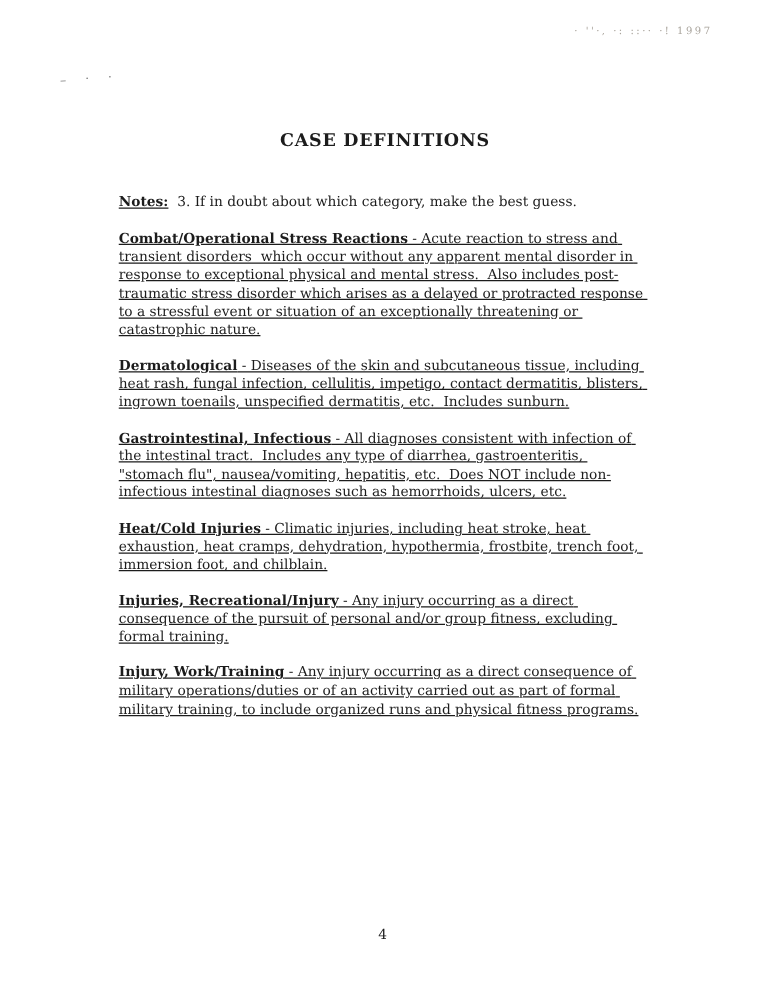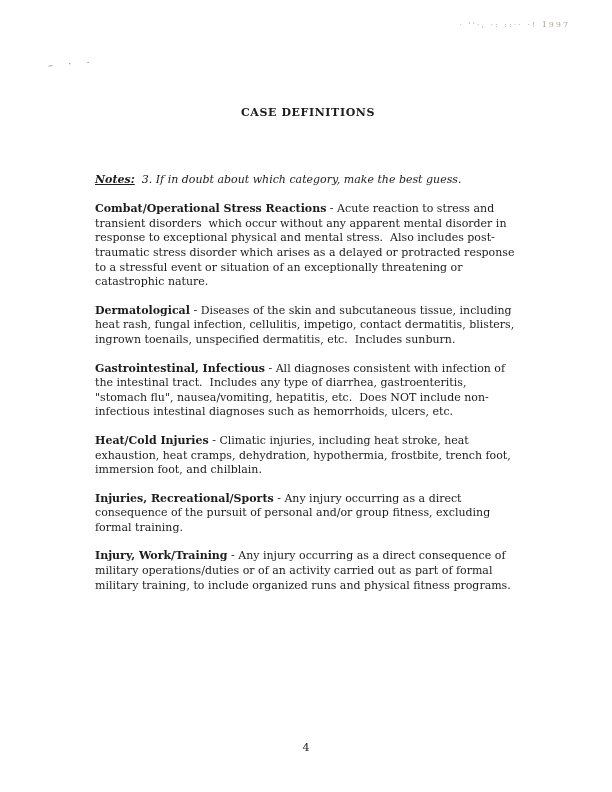--- a/index.html
+++ b/index.html
@@ -37,48 +37,48 @@
   }
   .content {
     position: absolute;
     left: 95px;
     top: 106px;
     width: 426px;
     font-size: 11px;
     line-height: 14.6px;
   }
   .title {
-    font-size: 11px;
+    font-size: 14px;
     font-weight: bold;
     letter-spacing: 0.6px;
     text-align: center;
-    margin: 0 0 52px 0;
+    margin: 0 0 34px 0;
   }
   .notes {
     display: flex;
     margin: 0 0 15px 0;
-    font-style: italic;
   }
   .notes-label {
     font-weight: bold;
     text-decoration: underline;
     margin-right: 7px;
     white-space: nowrap;
   }
   .notes-items {
     flex: 1;
   }
   .note-item {
     padding-left: 15px;
     text-indent: -15px;
     white-space: pre-wrap;
   }
   .def {
     margin: 0 0 14px 0;
     white-space: pre-wrap;
+    text-decoration: underline;
   }
   .def .term {
     font-weight: bold;
   }
   .page-number {
     position: absolute;
     left: 0;
     right: 0;
     top: 741px;
     text-align: center;
@@ -106,21 +106,21 @@
 
     <p class="def"><span class="term">Combat/Operational Stress Reactions</span><span> - Acute reaction to stress and transient disorders  which occur without any apparent mental disorder in response to exceptional physical and mental stress.  Also includes post-traumatic stress disorder which arises as a delayed or protracted response to a stressful event or situation of an exceptionally threatening or catastrophic nature.</span></p>
 
     <p class="def"><span class="term">Dermatological</span><span> - Diseases of the skin and subcutaneous tissue, including heat rash, fungal infection, cellulitis, impetigo, contact dermatitis, blisters, ingrown toenails, unspecified dermatitis, etc.  Includes sunburn.</span></p>
 
     <p class="def"><span class="term">Gastrointestinal, Infectious</span><span> - All diagnoses consistent with infection of the intestinal tract.  Includes any type of diarrhea, gastroenteritis, "stomach flu", nausea/vomiting, hepatitis, etc.  Does NOT include non-infectious intestinal diagnoses such as hemorrhoids, ulcers, etc.</span></p>
 
 
     <p class="def"><span class="term">Heat/Cold Injuries</span><span> - Climatic injuries, including heat stroke, heat exhaustion, heat cramps, dehydration, hypothermia, frostbite, trench foot, immersion foot, and chilblain.</span></p>
 
-    <p class="def"><span class="term">Injuries, Recreational/Sports</span><span> - Any injury occurring as a direct consequence of the pursuit of personal and/or group fitness, excluding formal training.</span></p>
+    <p class="def"><span class="term">Injuries, Recreational/Injury</span><span> - Any injury occurring as a direct consequence of the pursuit of personal and/or group fitness, excluding formal training.</span></p>
 
 
     <p class="def"><span class="term">Injury, Work/Training</span><span> - Any injury occurring as a direct consequence of military operations/duties or of an activity carried out as part of formal military training, to include organized runs and physical fitness programs.</span></p>
 
   </div>
 
   <div class="page-number">4</div>
 
 </div>
 

